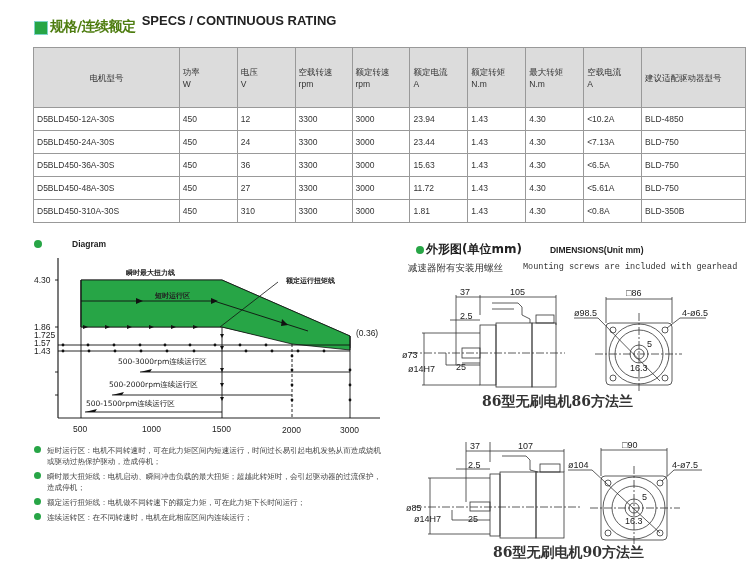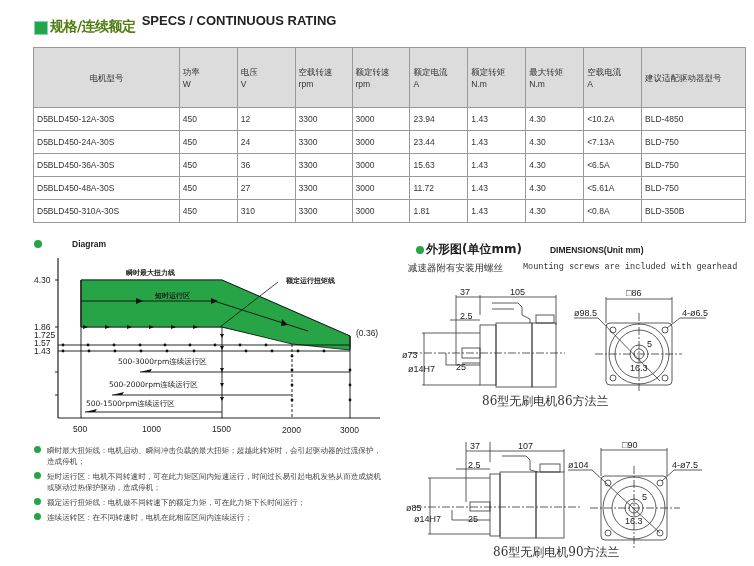--- a/index.html
+++ b/index.html
@@ -26,21 +26,21 @@
   .chart { position: absolute; left: 0; top: 255px; }
 
   .notes { position: absolute; left: 34px; top: 445px; width: 350px; font-size: 7.6px; color: #444; line-height: 11px; }
   .note { display: flex; margin-bottom: 4px; }
   .note .dot { width: 7px; height: 7px; margin-top: 1px; margin-right: 6px; flex-shrink: 0; }
 
   .dim-sub { position: absolute; left: 408px; top: 262px; font-size: 9.5px; color: #333; display: flex; align-items: flex-start; }
   .dim-sub .en { font-family: Liberation Mono, monospace; font-size: 8.5px; margin-left: 4px; padding-left: 16px; }
 
   .drawing { position: absolute; }
-  .dwg-caption { position: absolute; font-family: "DejaVu Serif", serif; font-size: 12px; color: #333; }
+  .dwg-caption { position: absolute; font-family: "DejaVu Serif", serif; font-size: 14px; color: #333; font-weight: bold; }
 </style>
 </head>
 <body>
 
 <div class="title-row">
   <span class="title-sq"></span>
   <span class="title-cn">规格/连续额定</span>
   <span class="title-en">SPECS / CONTINUOUS RATING</span>
 </div>
 
@@ -242,25 +242,25 @@
   <g font-family="DejaVu Sans, sans-serif" font-size="7.5" fill="#222">
     <text x="118" y="364">500-3000rpm连续运行区</text>
     <text x="109" y="387">500-2000rpm连续运行区</text>
     <text x="86" y="406">500-1500rpm连续运行区</text>
   </g>
 </svg>
 
 <div class="notes">
   <div class="note">
       <span class="dot"></span>
-      <span>瞬时最大扭矩线：电机启动、瞬间冲击负载的最大扭矩；超越此转矩时，会引起驱动器的过流保护，造成停机；</span>
+      <span>短时运行区：电机不同转速时，可在此力矩区间内短速运行，时间过长易引起电机发热从而造成烧机或驱动过热保护驱动，造成停机；</span>
     </div>
   <div class="note">
       <span class="dot"></span>
-      <span>短时运行区：电机不同转速时，可在此力矩区间内短速运行，时间过长易引起电机发热从而造成烧机或驱动过热保护驱动，造成停机；</span>
+      <span>瞬时最大扭矩线：电机启动、瞬间冲击负载的最大扭矩；超越此转矩时，会引起驱动器的过流保护，造成停机；</span>
     </div>
   <div class="note">
       <span class="dot"></span>
       <span>额定运行扭矩线：电机做不同转速下的额定力矩，可在此力矩下长时间运行；</span>
     </div>
   <div class="note">
       <span class="dot"></span>
       <span>连续运转区：在不同转速时，电机在此相应区间内连续运行；</span>
     </div>
 </div>

